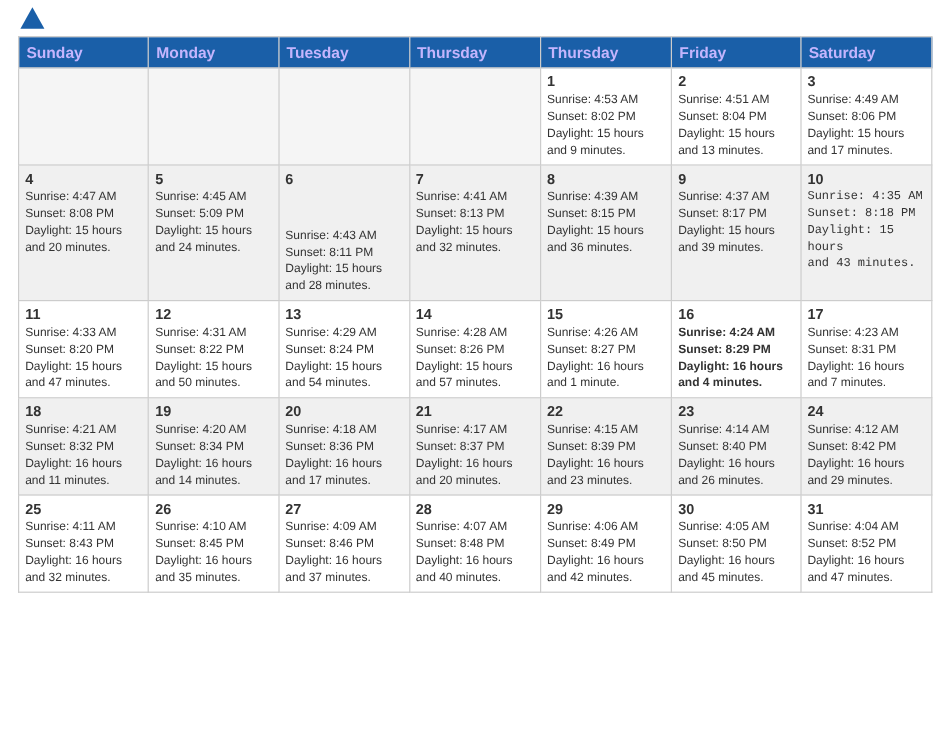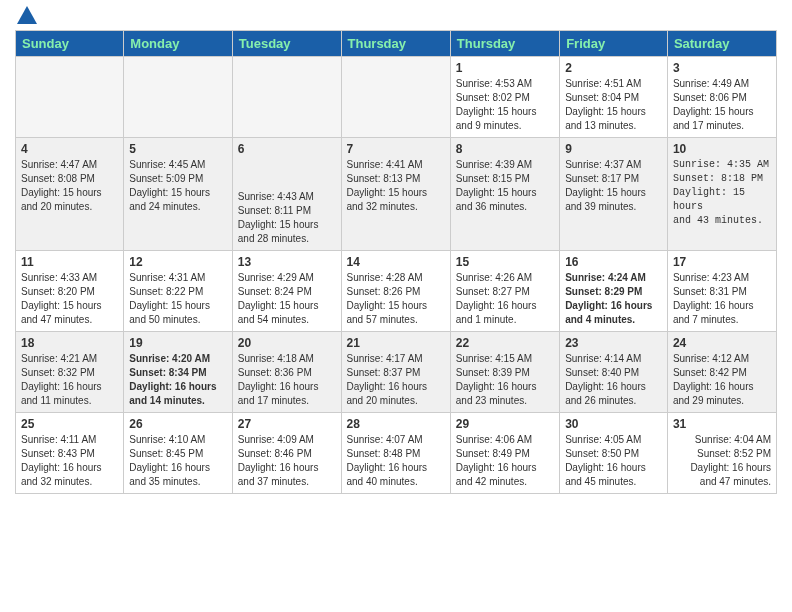--- a/index.html
+++ b/index.html
@@ -60,21 +60,21 @@
     .location {
       font-size: 15px;
       color: #555;
     }
     .calendar {
       width: 100%;
       border-collapse: collapse;
     }
     .calendar th {
       background-color: #1a5fa8;
-      color: #86efac;
+      color: #c4b5fd;
       text-align: left;
       padding: 5px 6px;
       font-size: 13px;
       font-weight: bold;
       border: 1px solid #ccc;
     }
     .calendar td {
       border: 1px solid #ccc;
       vertical-align: top;
       padding: 4px 5px;
@@ -264,21 +264,21 @@
         <tr>
           <td class="shaded">
             <div class="day-num">18</div>
             <div class="day-info" style="white-space: pre-line;">Sunrise: 4:21 AM
 Sunset: 8:32 PM
 Daylight: 16 hours
 and 11 minutes.</div>
           </td>
           <td class="shaded">
             <div class="day-num">19</div>
-            <div class="day-info" style="white-space: pre-line; font-weight: bold;">Sunrise: 4:20 AM
+            <div class="day-info" style="white-space: pre-line;">Sunrise: 4:20 AM
 Sunset: 8:34 PM
 Daylight: 16 hours
 and 14 minutes.</div>
           </td>
           <td class="shaded">
             <div class="day-num">20</div>
             <div class="day-info" style="white-space: pre-line;">Sunrise: 4:18 AM
 Sunset: 8:36 PM
 Daylight: 16 hours
 and 17 minutes.</div>
@@ -350,21 +350,21 @@
           </td>
           <td>
             <div class="day-num">30</div>
             <div class="day-info" style="white-space: pre-line;">Sunrise: 4:05 AM
 Sunset: 8:50 PM
 Daylight: 16 hours
 and 45 minutes.</div>
           </td>
           <td>
             <div class="day-num">31</div>
-            <div class="day-info" style="white-space: pre-line; text-align: right;">Sunrise: 4:04 AM
+            <div class="day-info" style="white-space: pre-line;">Sunrise: 4:04 AM
 Sunset: 8:52 PM
 Daylight: 16 hours
 and 47 minutes.</div>
           </td>
         </tr>
       </tbody>
   </table>
 </div>
 
 </body></html>

